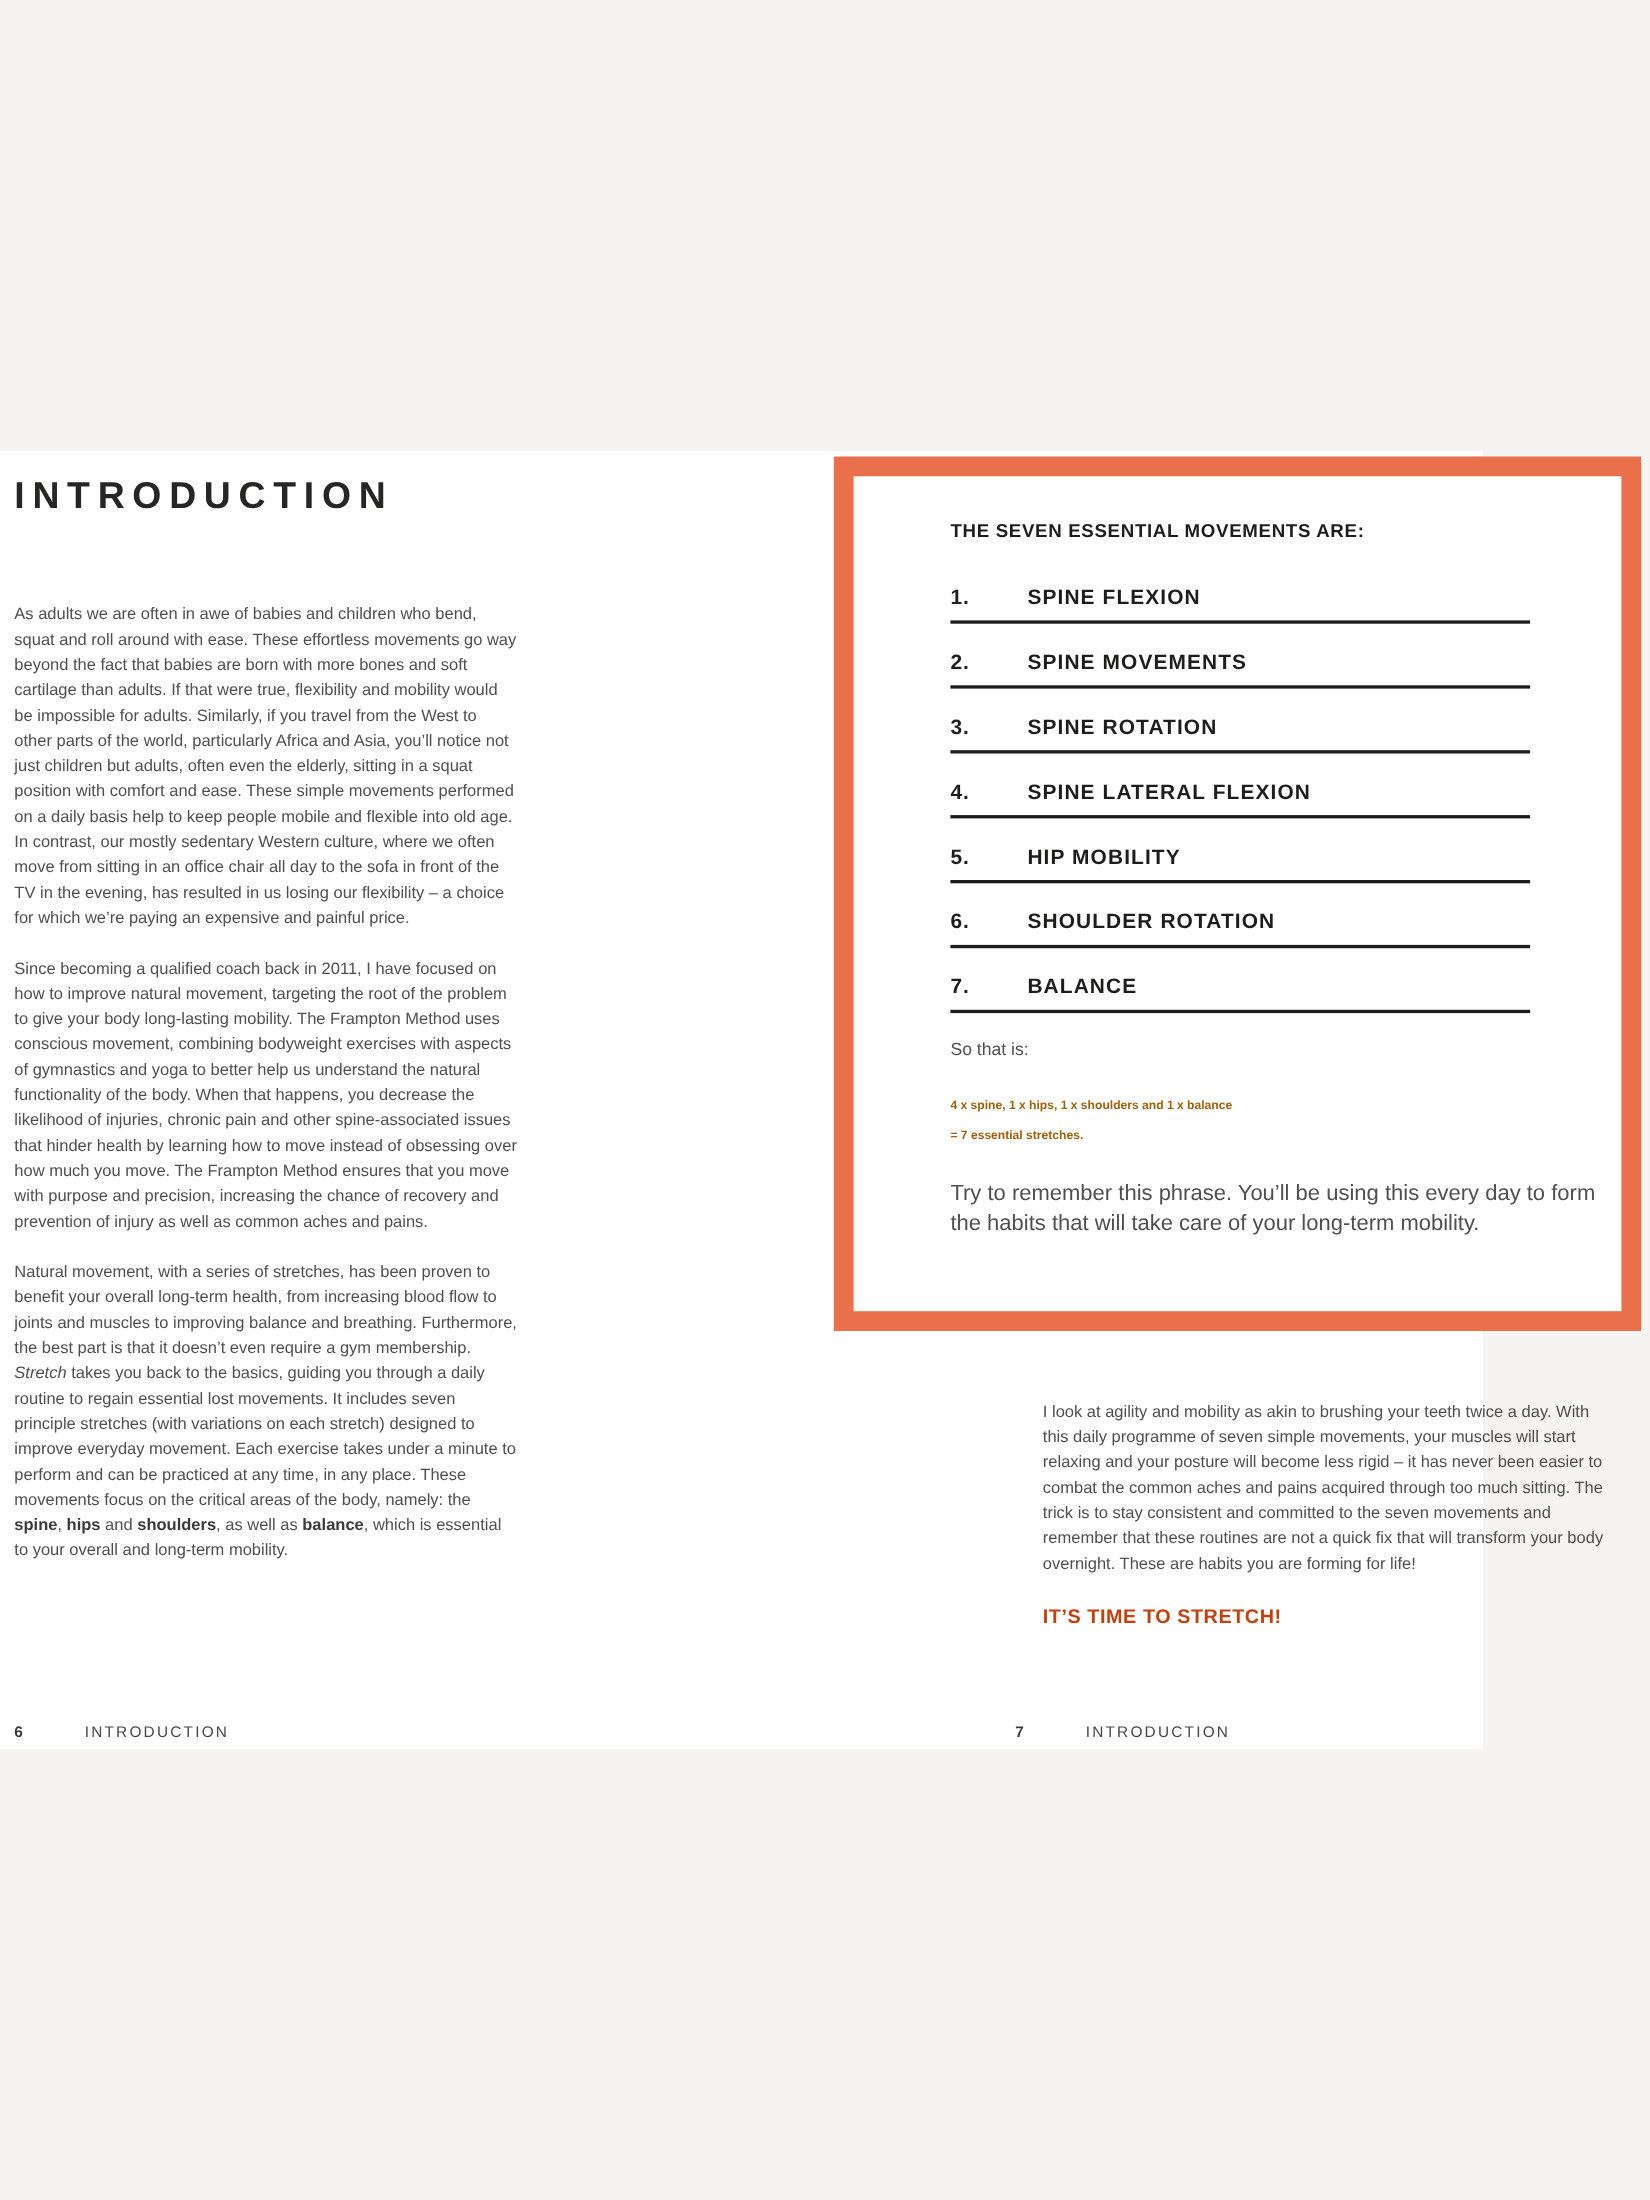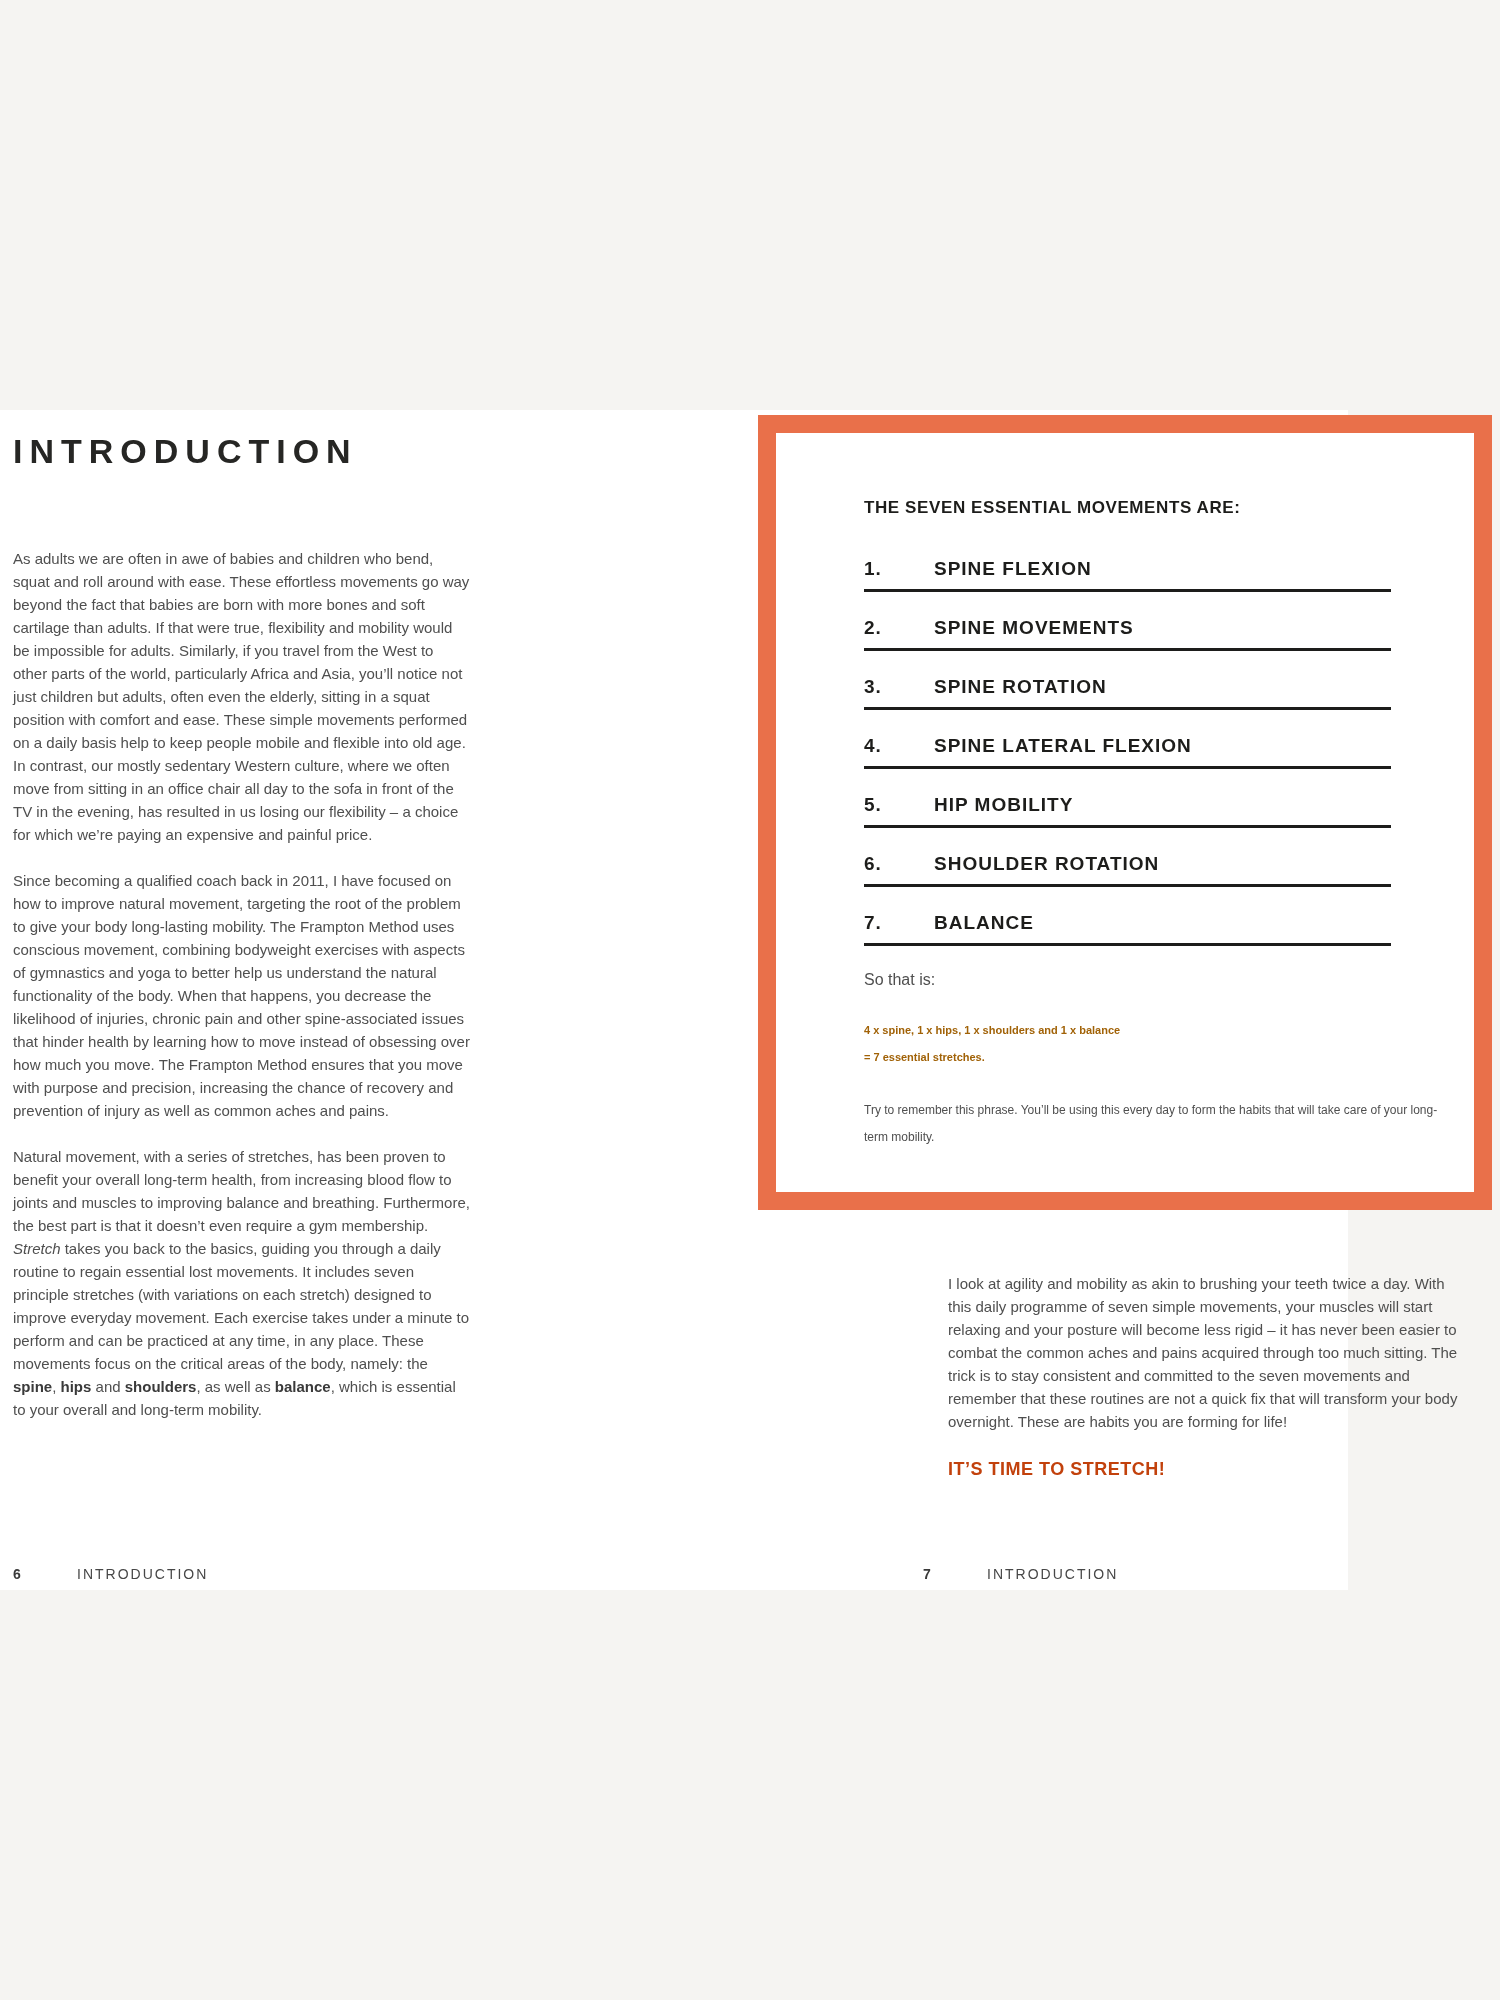--- a/index.html
+++ b/index.html
@@ -63,21 +63,21 @@
 
   
   .movements-box {
     position: absolute;
     left: 758px;
     top: 5px;
     width: 734px;
     height: 795px;
     background: #ffffff;
     border: 18px solid #e9704a;
-    padding: 65px 28px 0 88px;
+    padding: 40px 28px 0 88px;
   }
   .box-heading {
     font-size: 17px;
     font-weight: bold;
     letter-spacing: 0.6px;
     color: #1d1d1b;
     margin-bottom: 40px;
   }
   .movement-list {
     list-style: none;
@@ -101,21 +101,21 @@
   }
   .formula {
     margin-top: 28px;
     font-size: 11px;
     font-weight: bold;
     line-height: 27px;
     color: #a16207;
   }
   .reminder {
     margin-top: 26px;
-    font-size: 12px;
+    font-size: 20px;
     line-height: 27px;
     color: #4f4f4f;
     width: 590px;
   }
 
   
   .right-lower {
     position: absolute;
     left: 948px;
     top: 862px;

